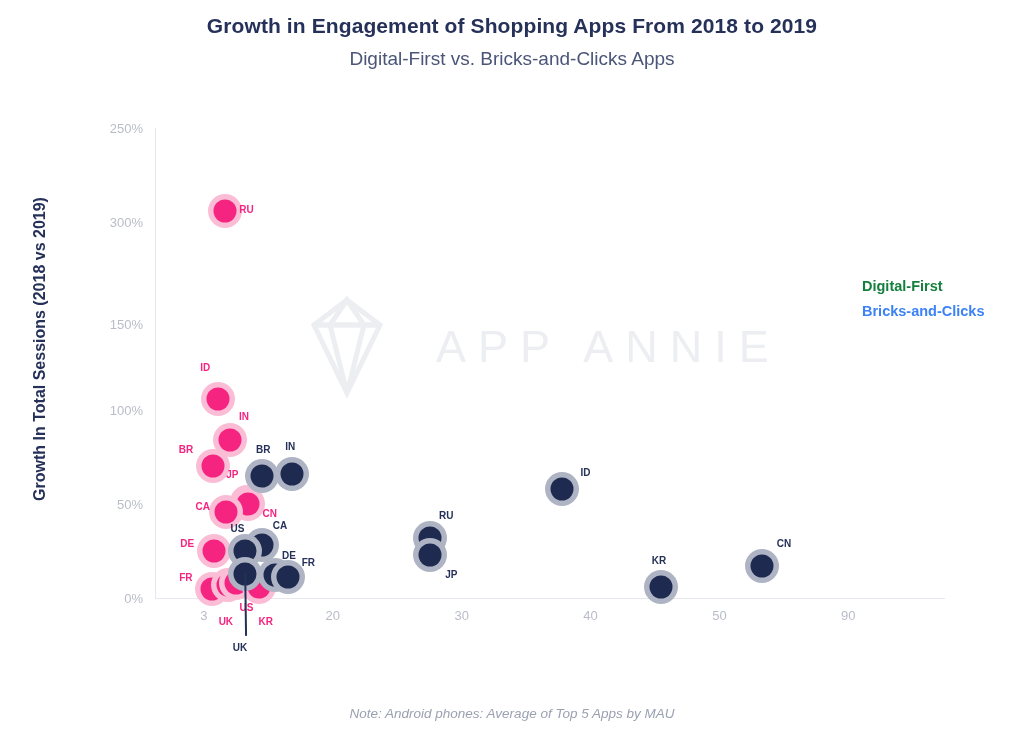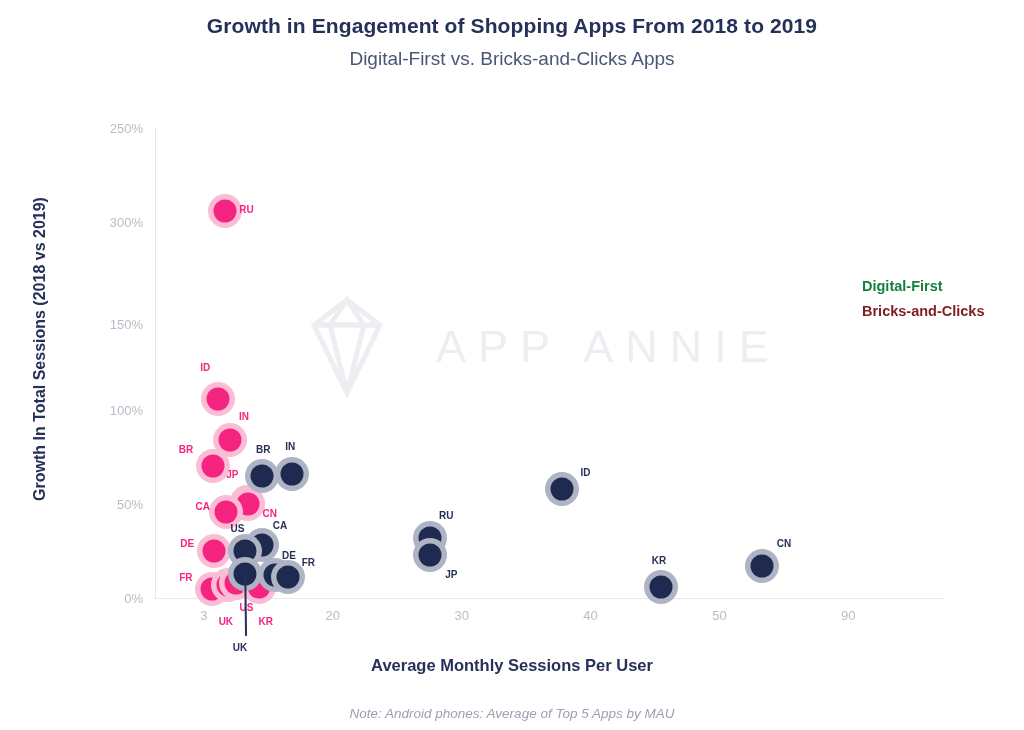--- a/index.html
+++ b/index.html
@@ -275,22 +275,21 @@
         <div class="halo"></div>
         <div class="core" style="width: 23px; height: 23px;"></div>
       </div>
       <div class="pt-label navy" style="left: 658.899px; top: 560.4px;">KR</div>
     </div>
 
   <svg class="leader">
     <path id="leaderpath" stroke="#263159" stroke-width="2" fill="none" d="M245.21207177814028,573.56 L246.05709624796086,635.88"></path>
   </svg>
 
-  <div class="xlabel">Average Monthly Sessions Per User</div>
   <div class="ylabel">Growth In Total Sessions (2018 vs 2019)</div>
 
   <div class="legend">
     <div class="legend-item" style="color:#15803d">Digital-First</div>
-    <div class="legend-item" style="color:#7f1d1d">Bricks-and-Clicks</div>
+    <div class="legend-item" style="color:#3b82f6">Bricks-and-Clicks</div>
   </div>
 
   <div class="note">Note: Android phones: Average of Top 5 Apps by MAU</div>
 </div>
 
 </body></html>

